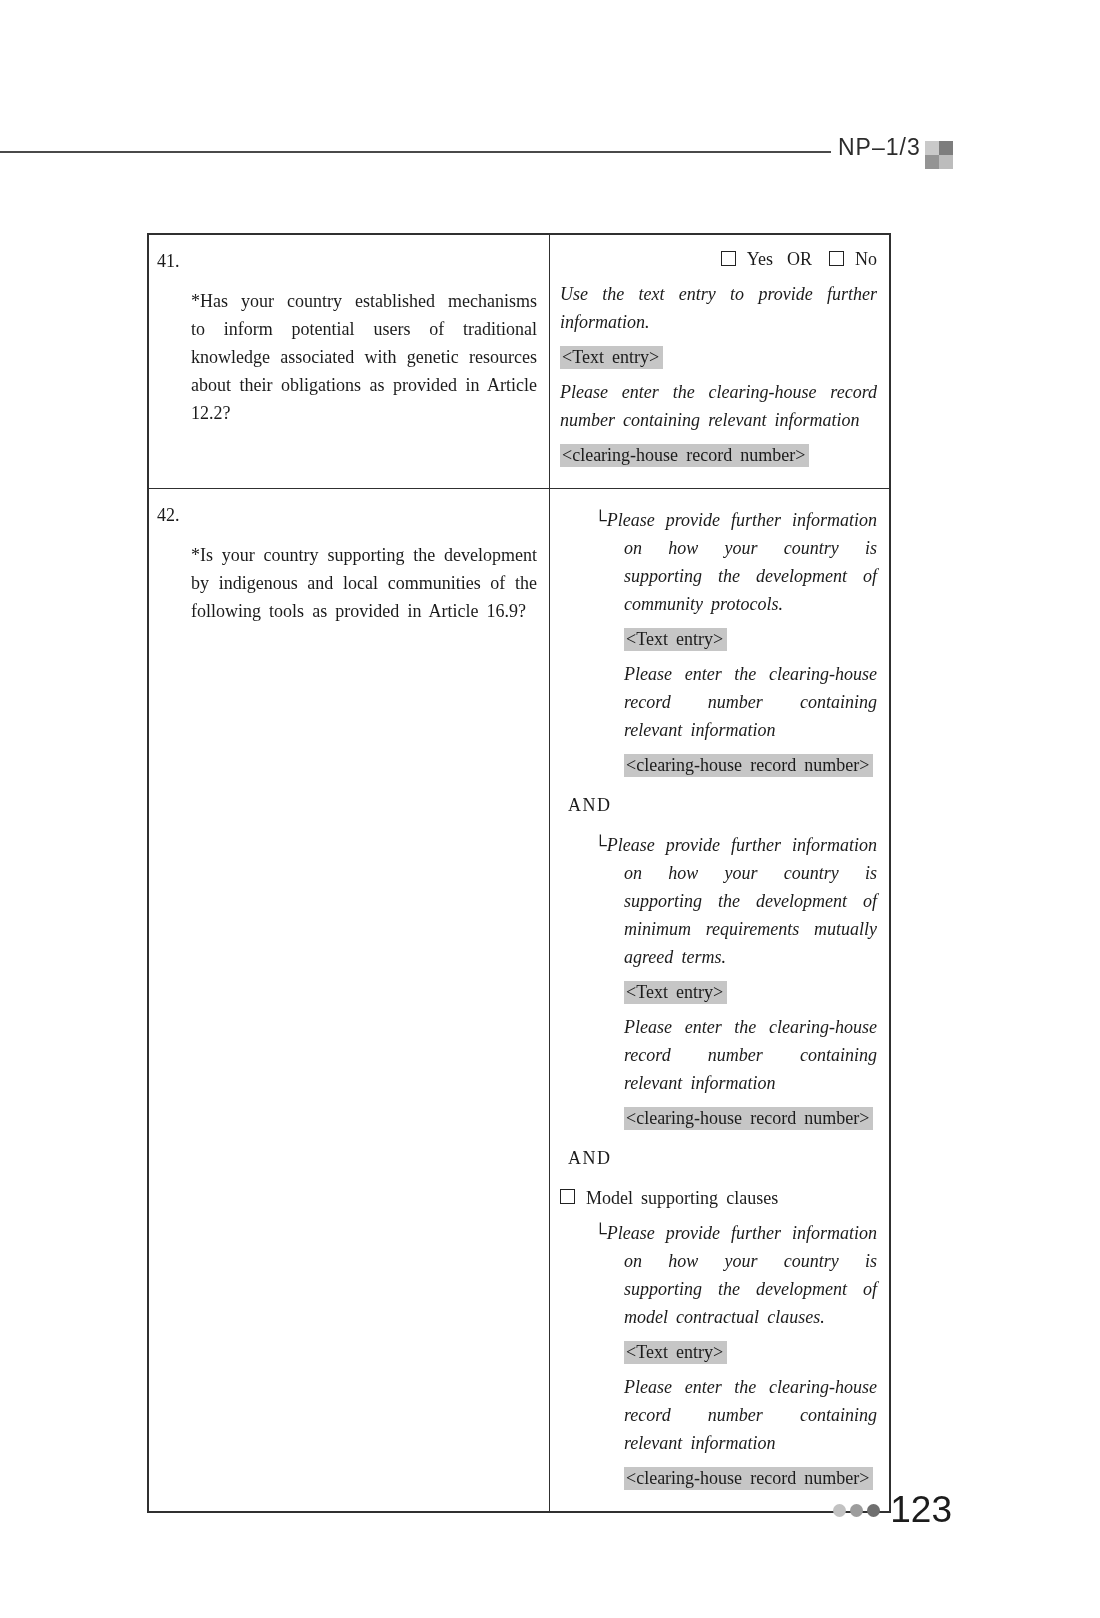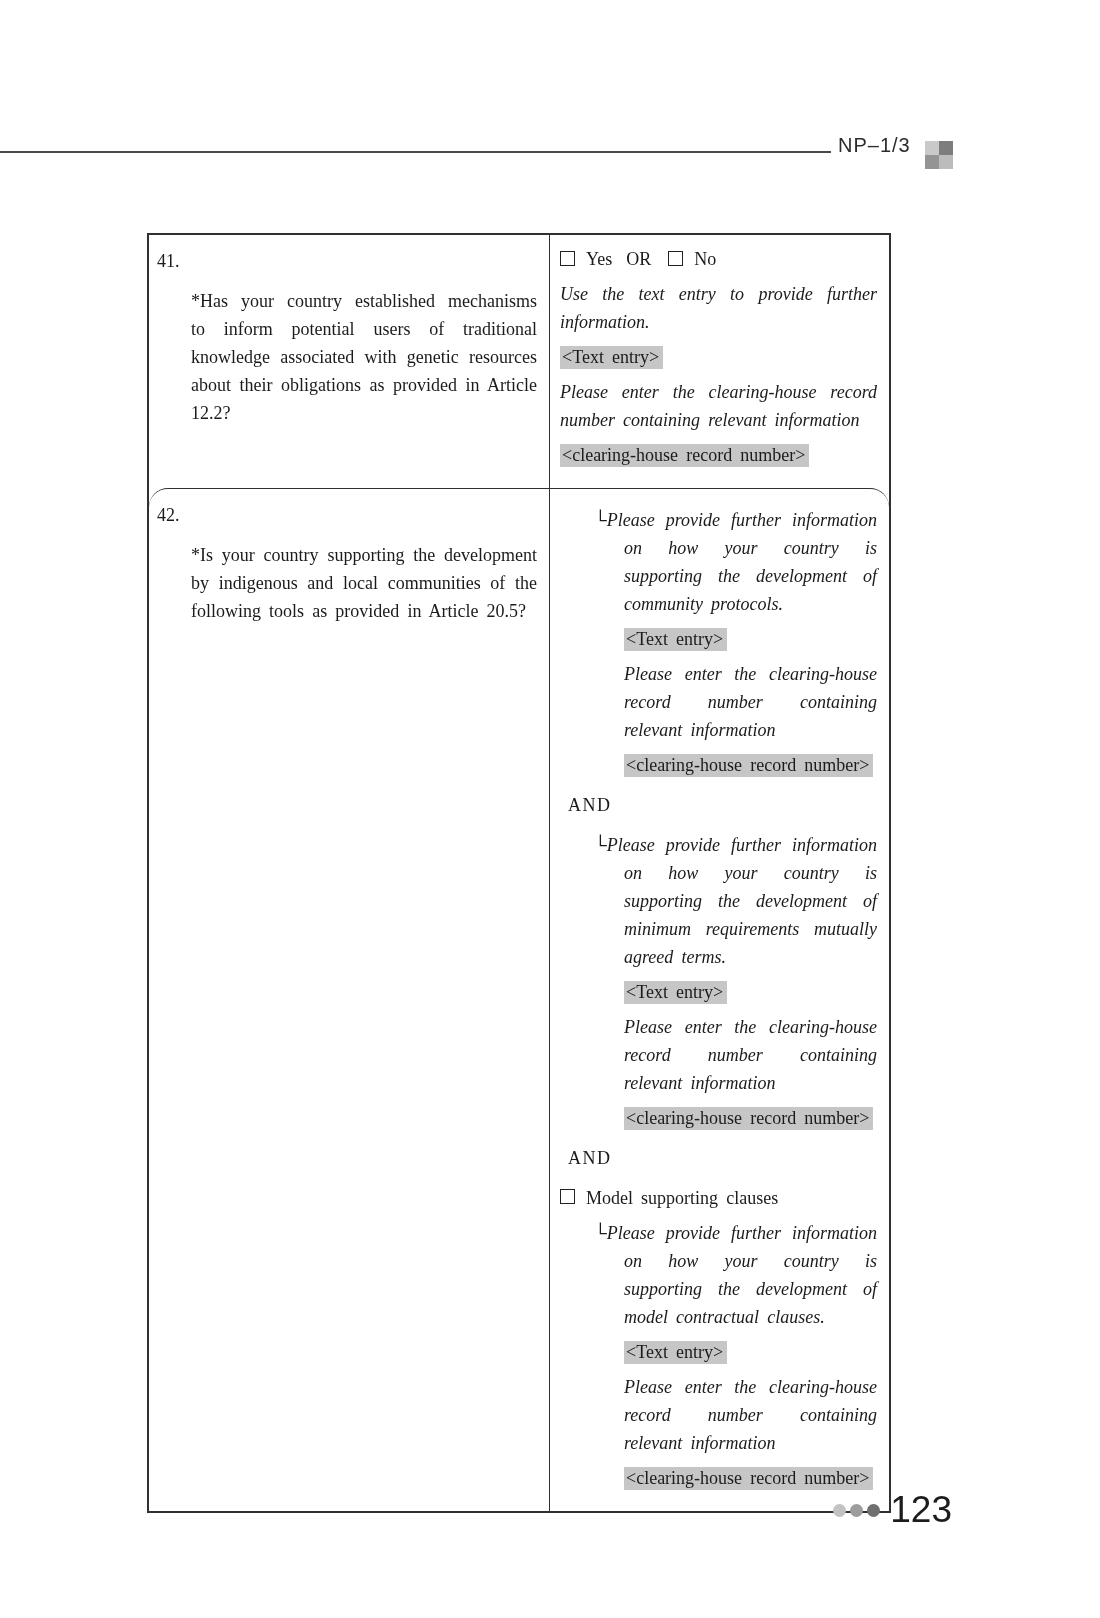--- a/index.html
+++ b/index.html
@@ -7,47 +7,47 @@
   body {
     width:1100px; height:1618px; background:#ffffff; position:relative;
     font-family:"Liberation Serif", serif; color:#1b1b1b;
   }
   .page { position:absolute; inset:0; overflow:hidden; }
 
   
   .header-rule { position:absolute; left:0; top:151px; width:831px; height:2px; background:#4a4a4a; }
   .doc-code {
     position:absolute; left:838px; top:134px;
-    font-family:"Liberation Sans", sans-serif; font-size:20px; letter-spacing:1px; color:#2c2c2c;
+    font-family:"Liberation Sans", sans-serif; font-size:23px; letter-spacing:1px; color:#2c2c2c;
   }
   .checker-icon { position:absolute; left:925px; top:141px; width:28px; height:28px;
     display:grid; grid-template-columns:14px 14px; grid-template-rows:14px 14px; }
   .checker-icon span { width:14px; height:14px; }
 
   
   .qtable {
     position:absolute; left:147px; top:233px; width:744px;
     border:2px solid #303030; font-size:18px; line-height:28px; word-spacing:0.2em;
   }
   .trow { display:flex; }
   .trow + .trow { border-top:1.5px solid #303030; }
   .row-41 { min-height:213px; }
-  .row-42 { min-height:978px;border-radius:19px; }
+  .row-42 { min-height:978px; }
   .qcell { width:401px; flex:0 0 401px; border-right:1.5px solid #303030; padding:12px 12px 12px 8px; }
   .acell { flex:1; padding:10px 12px 12px 10px; }
 
   .qhead { display:flex; }
   .qnum  { flex:0 0 34px; width:34px; }
   .qtext { flex:1; text-align:justify;margin-top:40px; }
 
   .checkbox {
     display:inline-block; width:15px; height:15px; border:1.5px solid #222222;
     vertical-align:-1px; margin-right:11px; background:#fff;
   }
-  .yesno { margin:0 0 7px 0; }
+  .yesno { margin:0 0 7px 0;text-align:right; }
   .yesno .w { margin-right:14px; }
   .yesno .cb2 { margin-left:3px; }
 
   .instr { font-style:italic; text-align:justify; margin:7px 0; }
   .hl-line { margin:7px 0; }
   .hl { background:#c6c6c6; padding:1px 4px 2px 2px; }
 
   .opt-line { display:flex; margin:7px 0 0 0; }
   .opt-line .checkbox { margin-top:5px; flex:0 0 15px; }
   .opt-label { flex:1; text-align:justify; margin-left:11px; }
@@ -100,21 +100,21 @@
         <p class="hl-line"><span class="hl" style="background: rgb(198, 198, 198);">&lt;Text entry&gt;</span></p>
         <p class="instr">Please enter the clearing-house record number containing relevant information</p>
         <p class="hl-line"><span class="hl" style="background: rgb(198, 198, 198);">&lt;clearing-house record number&gt;</span></p>
       </div>
     </div>
 
     <div class="trow row-42">
       <div class="qcell">
         <div class="qhead">
           <div class="qnum">42.</div>
-          <div class="qtext">*Is your country supporting the development by indigenous and local communities of the following tools as provided in Article 20.5?</div>
+          <div class="qtext">*Is your country supporting the development by indigenous and local communities of the following tools as provided in Article 16.9?</div>
         </div>
       </div>
       <div class="acell">
 
         <div class="opt">
           <div class="detail"><span class="corner">└</span><span>Please provide further information on how your country is supporting the development of community protocols.</span></div>
           <p class="hl-line ind"><span class="hl" style="background: rgb(198, 198, 198);">&lt;Text entry&gt;</span></p>
           <p class="instr ind">Please enter the clearing-house record number containing relevant information</p>
           <p class="hl-line ind"><span class="hl" style="background: rgb(198, 198, 198);">&lt;clearing-house record number&gt;</span></p>
         </div>

